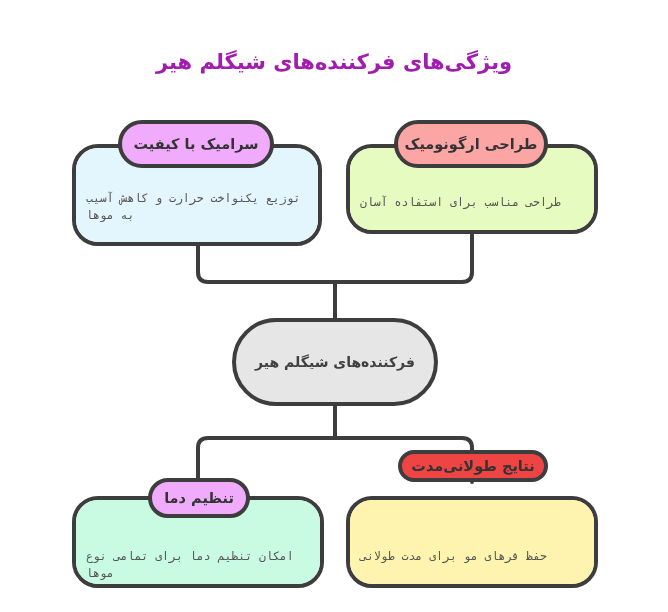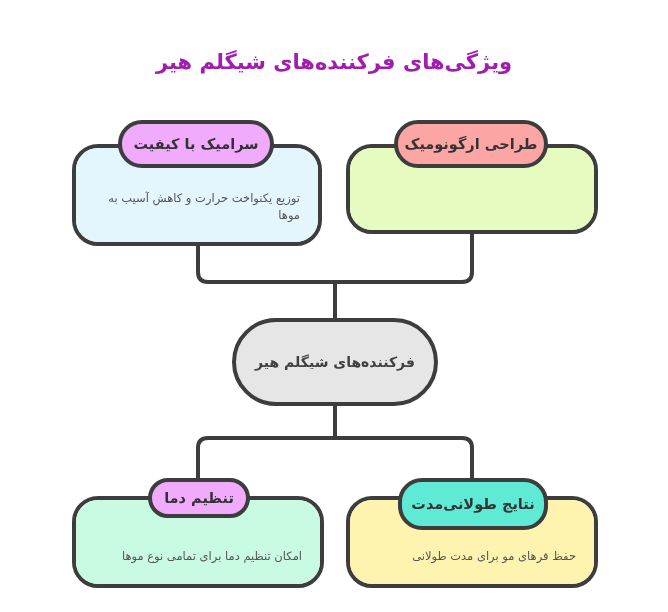--- a/index.html
+++ b/index.html
@@ -4,22 +4,22 @@
 <style>
   html, body { margin: 0; padding: 0; background: #ffffff; }
   body { width: 668px; height: 612px; position: relative; overflow: hidden;
          font-family: "DejaVu Sans", sans-serif; }
   .title { position: absolute; left: 0; top: 50px; width: 668px; text-align: center;
            font-size: 21px; font-weight: bold; color: #a21caf; direction: rtl; }
   svg.lines { position: absolute; left: 0; top: 0; }
   .card { position: absolute; border: 4px solid #3d3d3d; border-radius: 26px;
           box-sizing: border-box; overflow: hidden; }
   .card .fill { position: absolute; inset: 0; }
-  .card .desc { position: absolute; left: 10px; right: 18px; text-align: right;
-                direction: rtl; font-size: 11.5px; color: #555; line-height: 17px; }
+  .card .desc { position: absolute; left: 10px; right: 2px; text-align: left;
+                direction: rtl; font-size: 11.5px; color: #555; line-height: 17px; font-family: Liberation Mono, monospace; }
   .pill { position: absolute; border: 4px solid #3d3d3d; border-radius: 24px;
           box-sizing: border-box; display: flex; align-items: center; justify-content: center;
           direction: rtl; font-weight: bold; font-size: 14.5px; color: #333; }
   .center { position: absolute; border: 4px solid #3d3d3d; border-radius: 48px;
             box-sizing: border-box; display: flex; align-items: center; justify-content: center;
             direction: rtl; font-weight: bold; font-size: 14px; color: #404040; background: #e6e6e6; }
 </style>
 </head>
 <body>
 
@@ -37,28 +37,29 @@
 </svg>
 
 <div class="card" style="left:72px; top:144px; width:250px; height:102px;">
   <div class="fill" style="background:#e3f5fd;"></div>
   <div class="desc" style="top:42px;">توزیع یکنواخت حرارت و کاهش آسیب به موها</div>
 </div>
 <div class="pill" style="left:118px; top:120px; width:156px; height:48px; background:#f0abfc;">سرامیک با کیفیت</div>
 
 <div class="card" style="left:346px; top:144px; width:252px; height:90px;">
   <div class="fill" style="background:#e6fbbf;"></div>
+  <div class="desc" style="top:46px;">طراحی مناسب برای استفاده آسان</div>
 </div>
 <div class="pill" style="left:394px; top:120px; width:154px; height:48px; background:#fca5a5;">طراحی ارگونومیک</div>
 
 <div class="center" style="left:232px; top:318px; width:206px; height:88px;">فرکننده‌های شیگلم هیر</div>
 
 <div class="card" style="left:72px; top:496px; width:252px; height:92px;">
   <div class="fill" style="background:#c9fbe3;"></div>
   <div class="desc" style="top:48px;">امکان تنظیم دما برای تمامی نوع موها</div>
 </div>
 <div class="pill" style="left:148px; top:478px; width:102px; height:40px; background:#f0abfc;">تنظیم دما</div>
 
 <div class="card" style="left:346px; top:496px; width:252px; height:92px;">
   <div class="fill" style="background:#fff3b0;"></div>
   <div class="desc" style="top:48px;">حفظ فرهای مو برای مدت طولانی</div>
 </div>
-<div class="pill" style="left:398px; top:478px; width:150px; height:52px; background:#5eead4;">نتایج طولانی‌مدت</div>
+<div class="pill" style="left:398px; top:450px; width:150px; height:32px; background:#ef4444;">نتایج طولانی‌مدت</div>
 
 </body></html>

